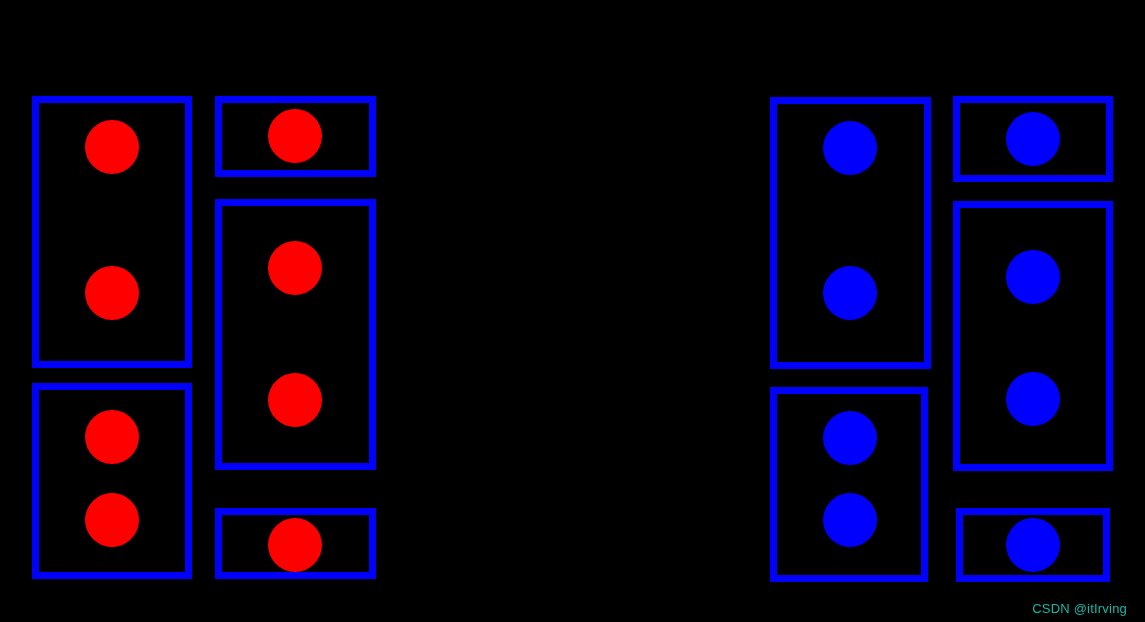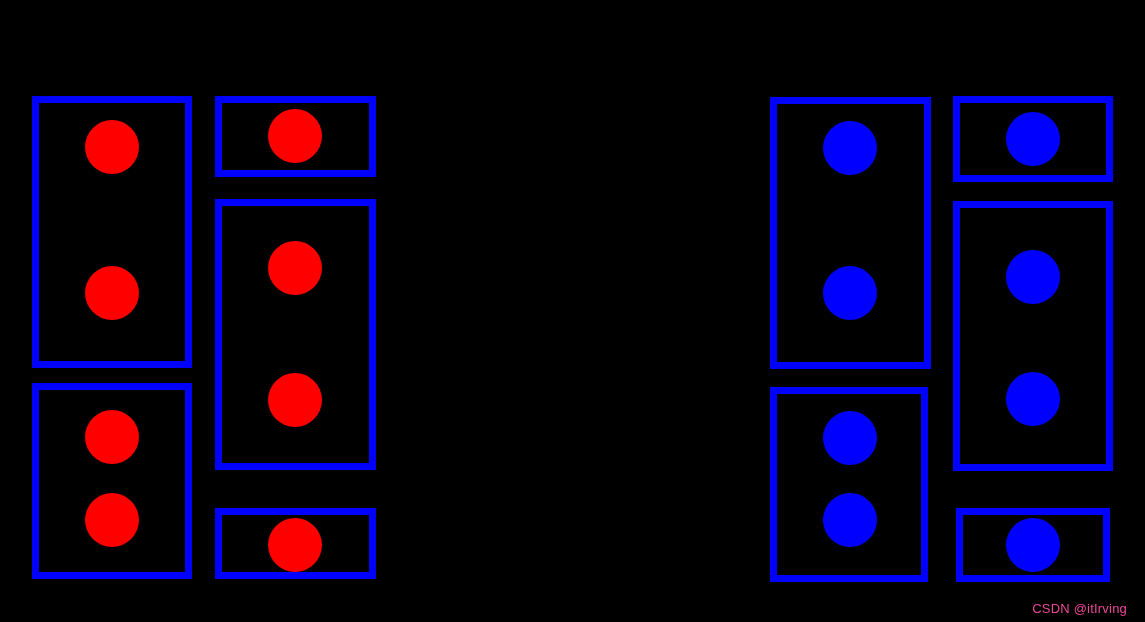--- a/index.html
+++ b/index.html
@@ -27,21 +27,21 @@
     right: 18px;
     bottom: 6px;
     font-size: 13px;
     letter-spacing: 0.2px;
   }
 </style>
 </head>
 <body>
 
 <div class="stage" style="width: 1145px; height: 622px; background: rgb(0, 0, 0);">
-  <span class="watermark" style="color: #ec4899; margin-left: 32px;">CSDN @itIrving</span>
+  <span class="watermark" style="color: #14b8a6; margin-left: 32px;">CSDN @itIrving</span>
 <div class="box" style="left: 32px; top: 96px; width: 160px; height: 272px; border-width: 7px; border-color: rgb(0, 0, 255);"></div>
     <div class="dot" style="left: 85px; top: 120px; width: 54px; height: 54px; background: rgb(255, 0, 0);"></div>
     <div class="dot" style="left: 85px; top: 266px; width: 54px; height: 54px; background: rgb(255, 0, 0);"></div>
     <div class="box" style="left: 215px; top: 96px; width: 161px; height: 81px; border-width: 7px; border-color: rgb(0, 0, 255);"></div>
     <div class="dot" style="left: 268px; top: 109px; width: 54px; height: 54px; background: rgb(255, 0, 0);"></div>
     <div class="box" style="left: 215px; top: 199px; width: 161px; height: 271px; border-width: 7px; border-color: rgb(0, 0, 255);"></div>
     <div class="dot" style="left: 268px; top: 241px; width: 54px; height: 54px; background: rgb(255, 0, 0);"></div>
     <div class="dot" style="left: 268px; top: 373px; width: 54px; height: 54px; background: rgb(255, 0, 0);"></div>
     <div class="box" style="left: 32px; top: 383px; width: 160px; height: 196px; border-width: 7px; border-color: rgb(0, 0, 255);"></div>
     <div class="dot" style="left: 85px; top: 410px; width: 54px; height: 54px; background: rgb(255, 0, 0);"></div>

